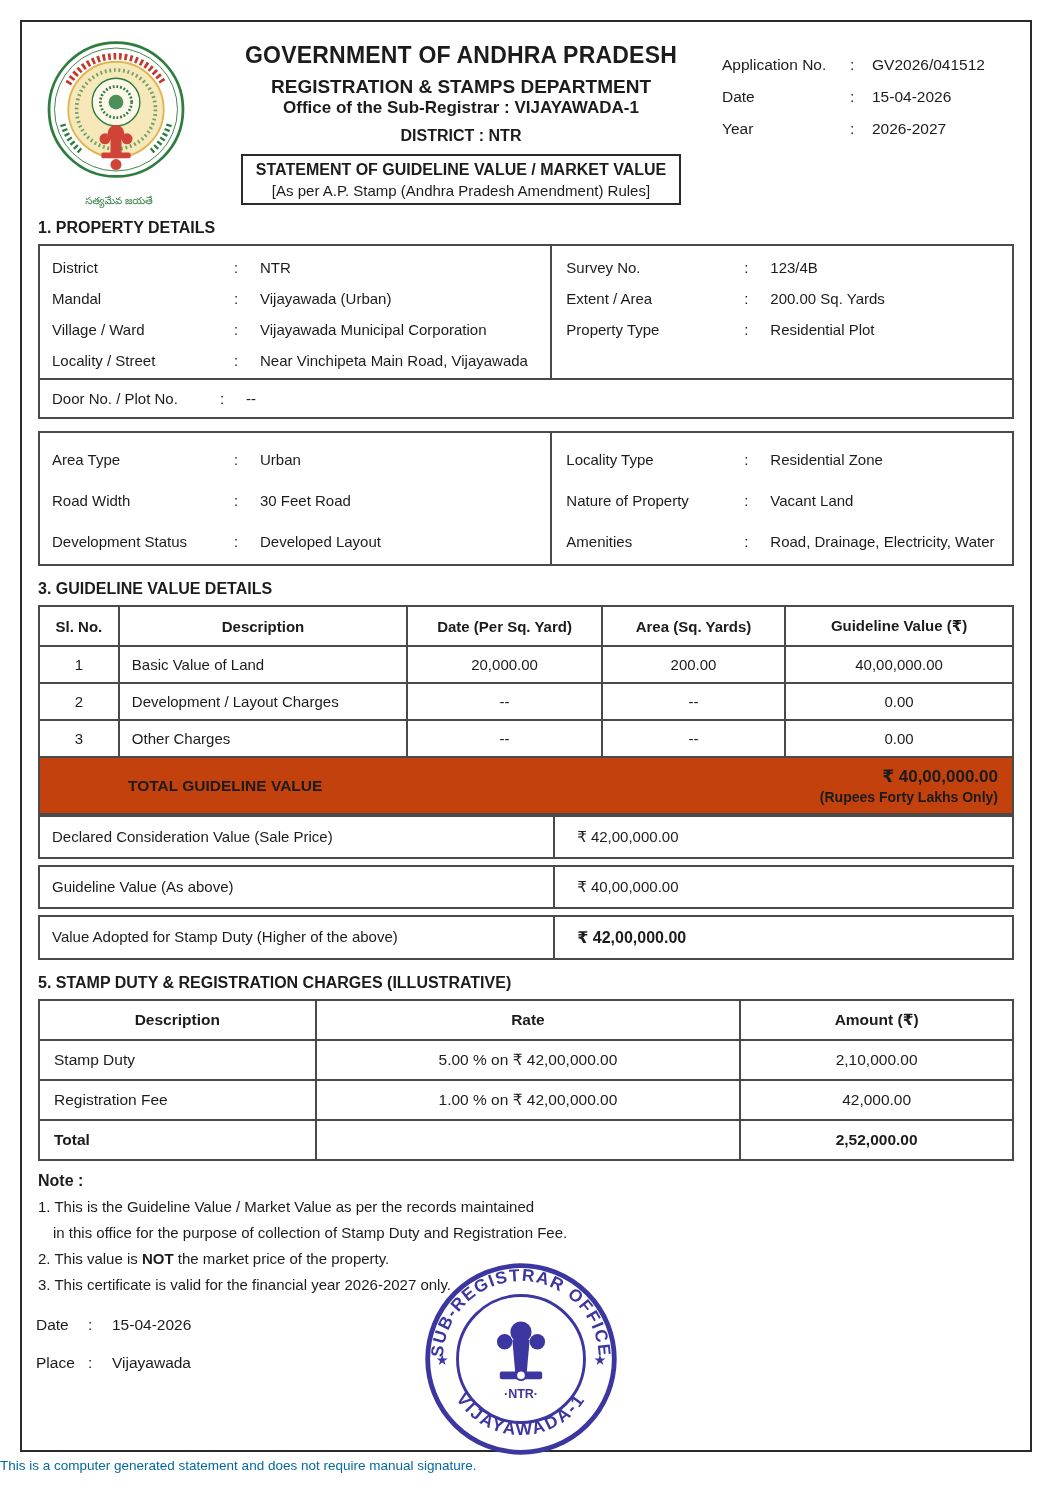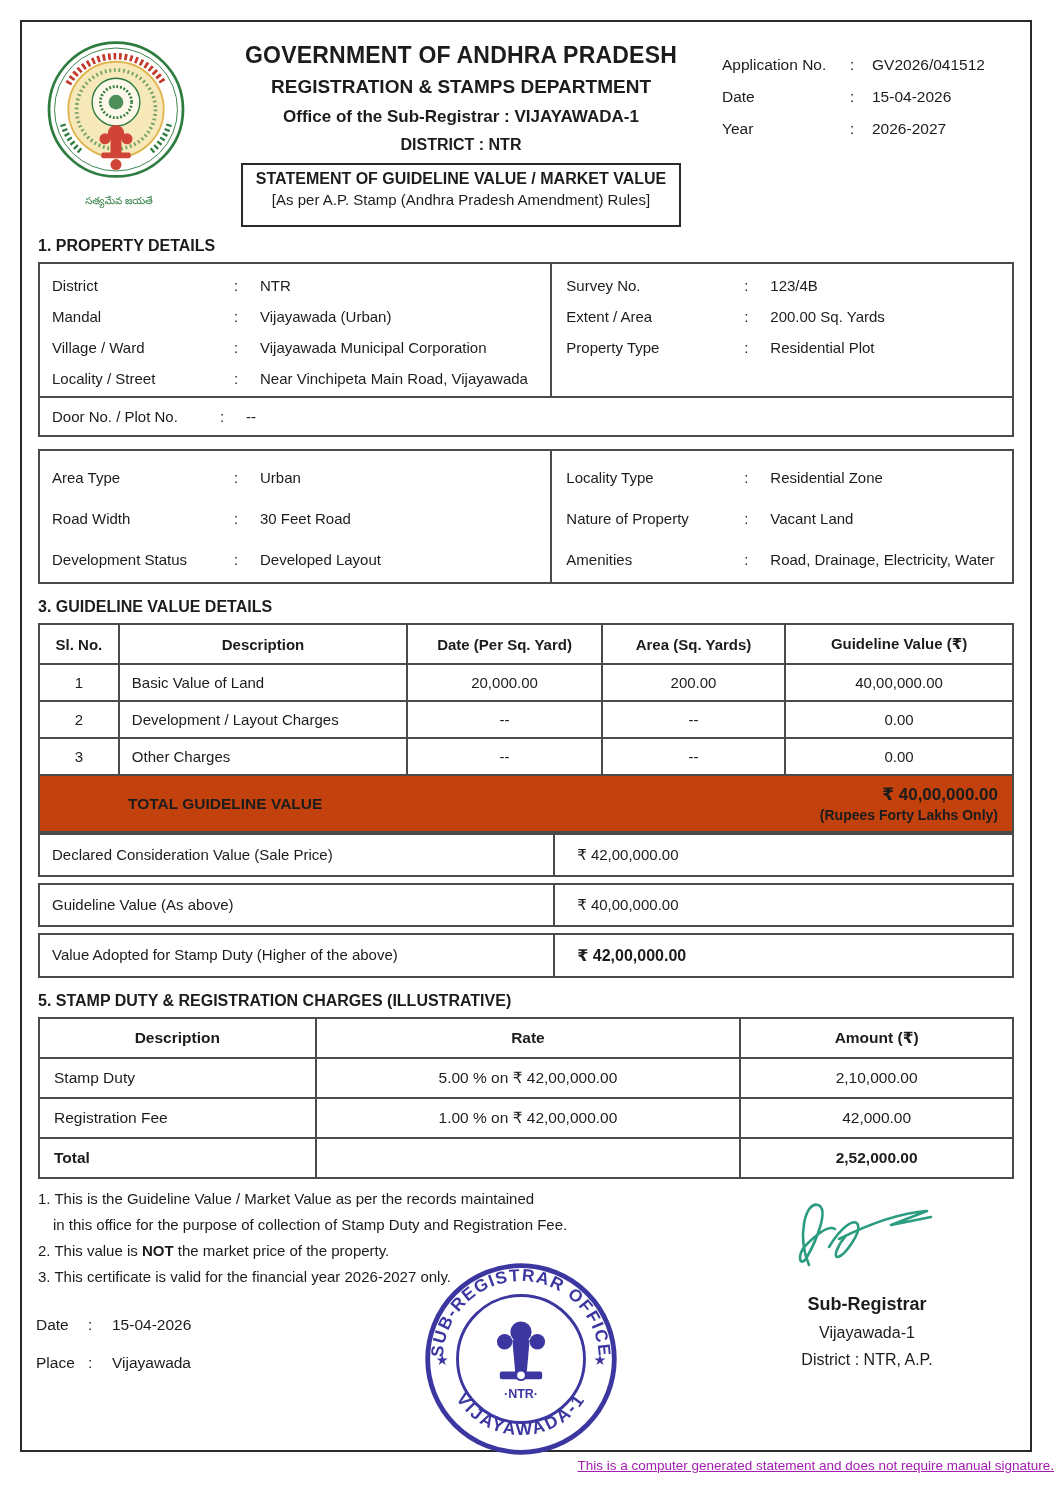--- a/index.html
+++ b/index.html
@@ -13,25 +13,25 @@
   .page-border {
     position:absolute; left:20px; top:20px; width:1012px; height:1432px;
     border:2px solid #2b2b2b; padding:12px 16px 0 16px;
   }
   
   .header { display:flex; align-items:flex-start; }
   .emblem-wrap { width:162px; flex:0 0 162px; padding-top:2px; }
   .head-center { flex:1 1 auto; text-align:center; padding-top:8px; }
   .t1 { font-size:23px; font-weight:bold; letter-spacing:.2px; }
   .t2 { font-size:19px; font-weight:bold; margin-top:7px; }
-  .t3 { font-size:17px; font-weight:bold; margin-top:9px; }
+  .t3 { font-size:17px; font-weight:bold; }
   .t4 { font-size:16px; font-weight:bold; margin-top:9px; }
   .stmt-box {
     display:inline-block; border:2px solid #2b2b2b; margin-top:9px;
-    padding:5px 13px 17px; text-align:center;
+    padding:5px 13px 4px; text-align:center;
   }
   .stmt-box .s1 { font-size:16px; font-weight:bold; }
   .stmt-box .s2 { font-size:15px; margin-top:3px; }
   .head-meta { flex:0 0 292px; padding-top:22px; font-size:15.5px; }
   .meta-row { display:flex; margin-bottom:14px; }
   .meta-row .ml { width:128px; }
   .meta-row .mc { width:22px; }
   .meta-row .mv { flex:1; }
   .telugu-motto { display:block; text-align:center; color:#2e7d3f; font-size:10px; margin-top:-2px; }
   
@@ -85,21 +85,21 @@
   .sig-title { font-weight:bold; font-size:18px; margin-top:2px; }
   .sig-line { font-size:16px; margin-top:9px; }
   .dp-block { position:absolute; left:14px; top:1294px; font-size:15.5px; }
   .dp-row { display:flex; margin-bottom:20px; }
   .dp-row .dl { width:52px; }
   .dp-row .dc { width:24px; }
   .stamp-wrap { position:absolute; left:398px; top:1236px; width:202px; height:202px; z-index:3; }
   
   .footer-text {
     position:absolute; left:0; top:1458px; width:100%;
-    text-align:right; font-size:13.5px; color:#a21caf;text-decoration:underline;
+    text-align:left; font-size:13.5px; color:#0369a1;
   }
 </style>
 </head>
 <body>
 
 <div class="page-border">
 
   <div class="header">
     <div class="emblem-wrap">
       <svg viewBox="0 0 170 172" width="156" height="158">
@@ -336,38 +336,27 @@
       </tr>
       <tr>
         <td class="dsc bold">Total</td>
         <td></td>
         <td class="ctr bold">2,52,000.00</td>
       </tr>
     </tbody>
   </table>
 
   <div class="notes">
+    <div class="nh">Note :</div>
     <div class="nl">1. This is the Guideline Value / Market Value as per the records maintained</div>
     <div class="nl indent">in this office for the purpose of collection of Stamp Duty and Registration Fee.</div>
     <div class="nl"><span>2. This value is </span><b>NOT</b><span> the market price of the property.</span></div>
     <div class="nl">3. This certificate is valid for the financial year 2026-2027 only.</div>
   </div>
 
-  <div class="sig-block">
-    <svg class="sig-svg" viewBox="0 0 160 100" width="160" height="100">
-      <g fill="none" stroke="#2b9c80" stroke-width="2.6" stroke-linecap="round" stroke-linejoin="round">
-        <path d="M22,80 C10,52 18,16 31,20 C43,24 28,58 20,72 C13,84 9,70 19,60 C30,49 42,40 48,44"></path>
-        <path d="M42,62 C54,42 68,32 71,40 C74,48 58,70 51,72 C46,73 50,61 58,52"></path>
-        <path d="M52,54 C80,40 112,28 140,26 L104,40 L144,32"></path>
-      </g>
-    </svg>
-    <div class="sig-title">Sub-Registrar</div>
-    <div class="sig-line">Vijayawada-1</div>
-    <div class="sig-line">District : NTR, A.P.</div>
-  </div>
 
   <div class="dp-block">
     <div class="dp-row">
       <span class="dl">Date</span>
       <span class="dc">:</span>
       <span>15-04-2026</span>
     </div>
     <div class="dp-row">
       <span class="dl">Place</span>
       <span class="dc">:</span>

